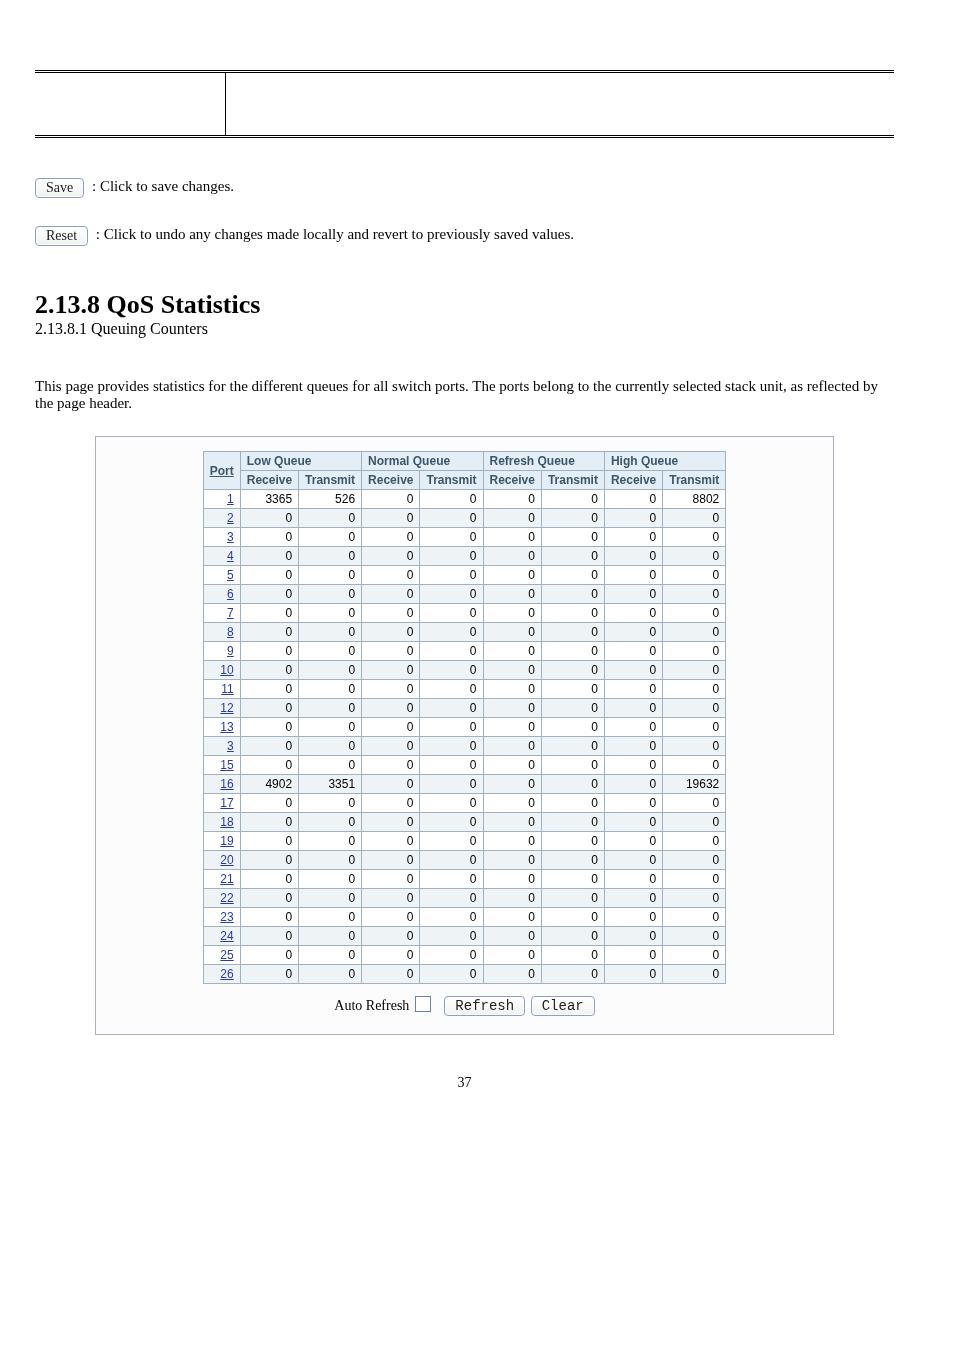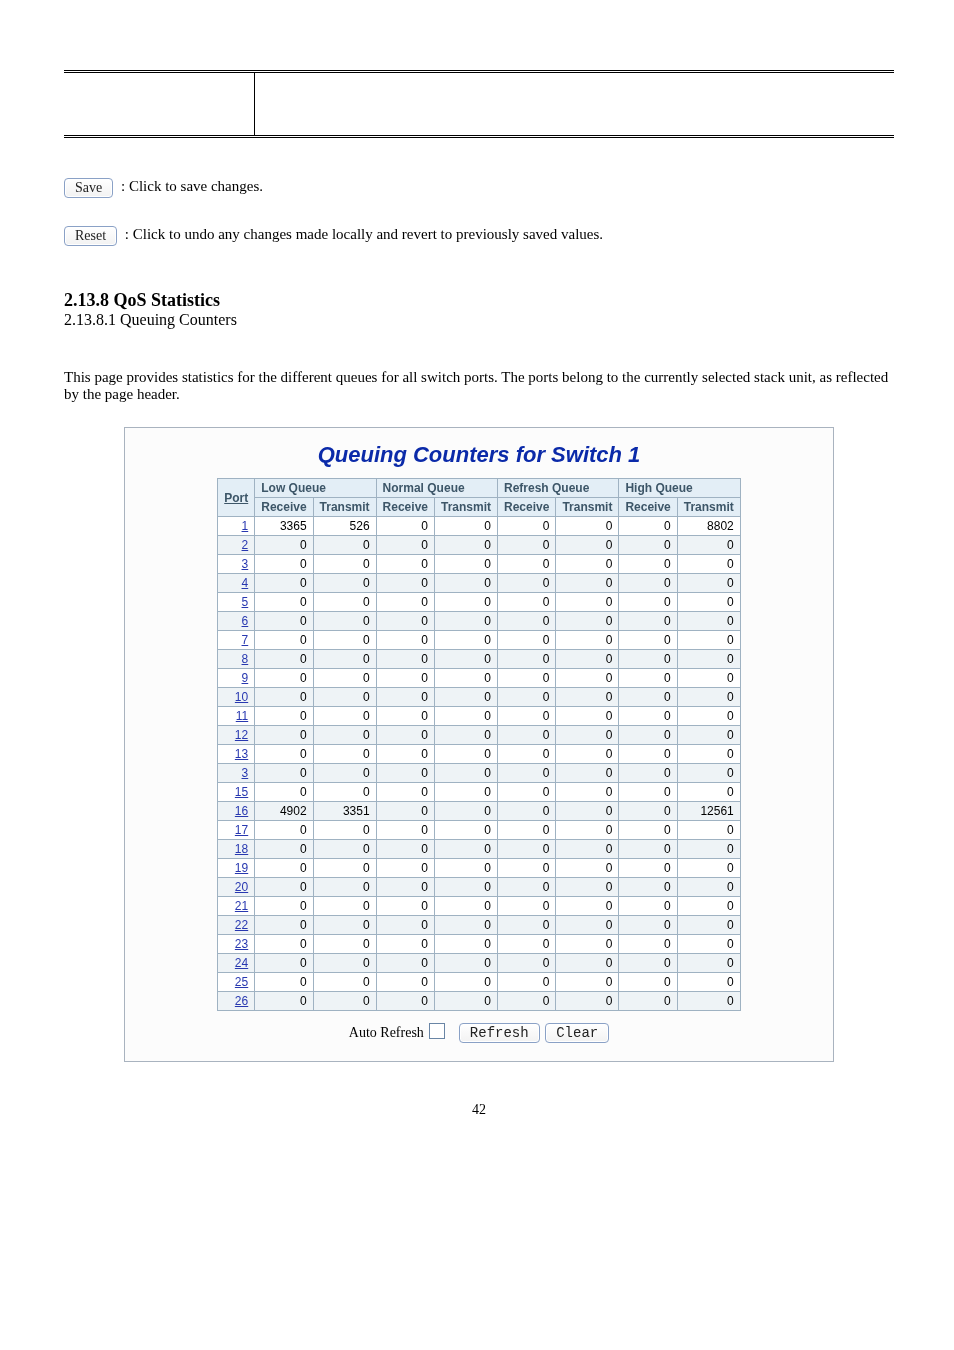--- a/index.html
+++ b/index.html
@@ -5,21 +5,21 @@
   body {
     margin: 0;
     padding: 0;
     font-family: "Times New Roman", Times, serif;
     font-size: 15px;
     color: #000;
     width: 954px;
     background: #fff;
   }
   .page {
-    padding: 70px 60px 40px 64px;
+    padding: 70px 60px 40px 35px;
   }
   .top-grid {
     border-top: 3px double #000;
     border-bottom: 3px double #000;
     height: 62px;
     display: flex;
   }
   .top-left {
     width: 170px;
     border-right: 1px solid #000;
@@ -49,21 +49,21 @@
     display: inline;
     margin-left: 4px;
   }
   .row {
     margin-bottom: 28px;
   }
   .para {
     margin: 40px 0 4px 0;
   }
   .heading3 {
-    font-size: 18px;
+    font-size: 26px;
     font-weight: bold;
     margin-top: 44px;
   }
   .heading4 {
     font-size: 16px;
     font-weight: normal;
   }
   .panel-wrap {
     margin: 24px 60px 0 60px;
     border: 1px solid #a9b3bf;
@@ -175,21 +175,20 @@
       <span class="btn-desc">: Click to undo any changes made locally and revert to previously saved values.</span>
     </div>
   </div>
 
   <div class="heading3">2.13.8 QoS Statistics</div>
   <div class="heading4">2.13.8.1 Queuing Counters</div>
 
   <p class="para">This page provides statistics for the different queues for all switch ports. The ports belong to the currently selected stack unit, as reflected by the page header.</p>
 
   <div class="panel-wrap">
-    <div class="panel-title">Queuing Counters for Switch 1</div>
 
     <table class="counters">
       <thead>
         <tr>
           <th class="port-head" rowspan="2">Port</th>
           <th class="group-head" colspan="2">Low Queue</th>
           <th class="group-head" colspan="2">Normal Queue</th>
           <th class="group-head" colspan="2">Refresh Queue</th>
           <th class="group-head" colspan="2">High Queue</th>
         </tr>
@@ -372,21 +371,21 @@
           </tr>
           <tr class="even">
             <td class="port-cell"><a href="#">16</a></td>
             <td>4902</td>
             <td>3351</td>
             <td>0</td>
             <td>0</td>
             <td>0</td>
             <td>0</td>
             <td>0</td>
-            <td>12561</td>
+            <td>19632</td>
           </tr>
           <tr class="odd">
             <td class="port-cell"><a href="#">17</a></td>
             <td>0</td>
             <td>0</td>
             <td>0</td>
             <td>0</td>
             <td>0</td>
             <td>0</td>
             <td>0</td>
@@ -495,15 +494,15 @@
     </table>
 
     <div class="controls">
       <label>Auto Refresh</label>
       <span class="checkbox"></span>
       <span class="ctl-btn">Refresh</span>
       <span class="ctl-btn">Clear</span>
     </div>
   </div>
 
-  <div class="pageno">42</div>
+  <div class="pageno">37</div>
 
 </div>
 
 </body></html>

